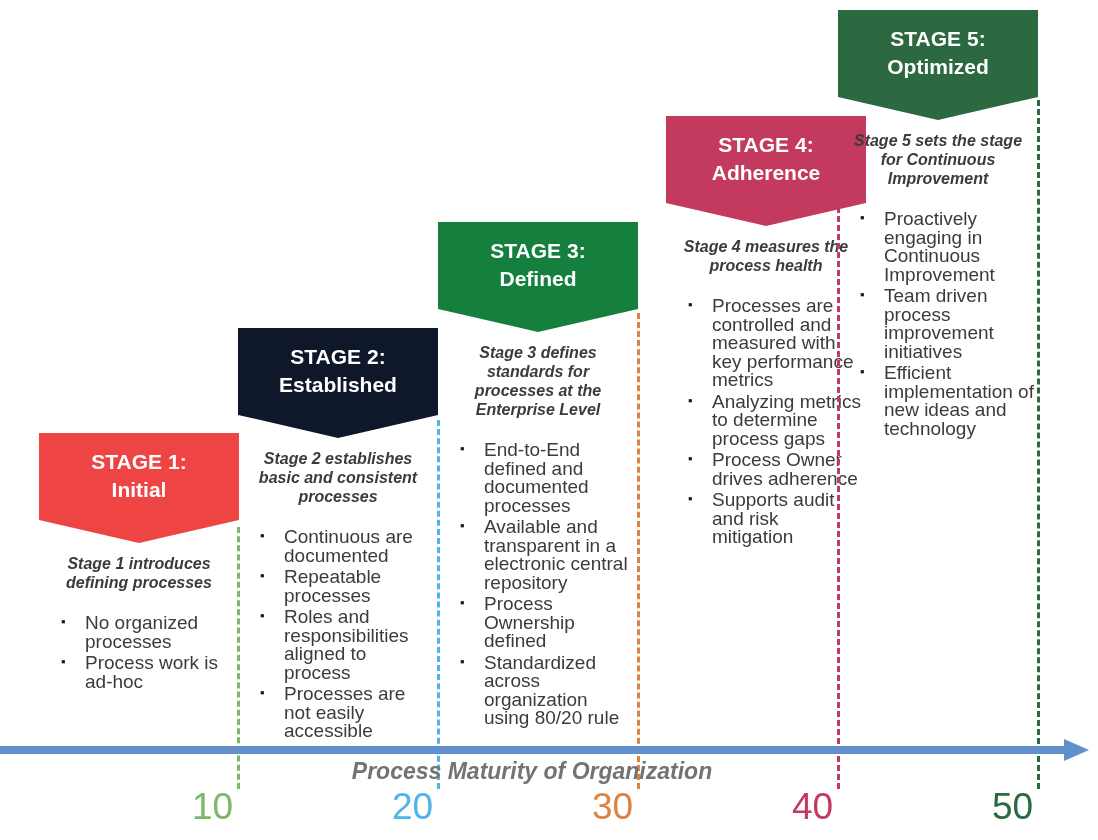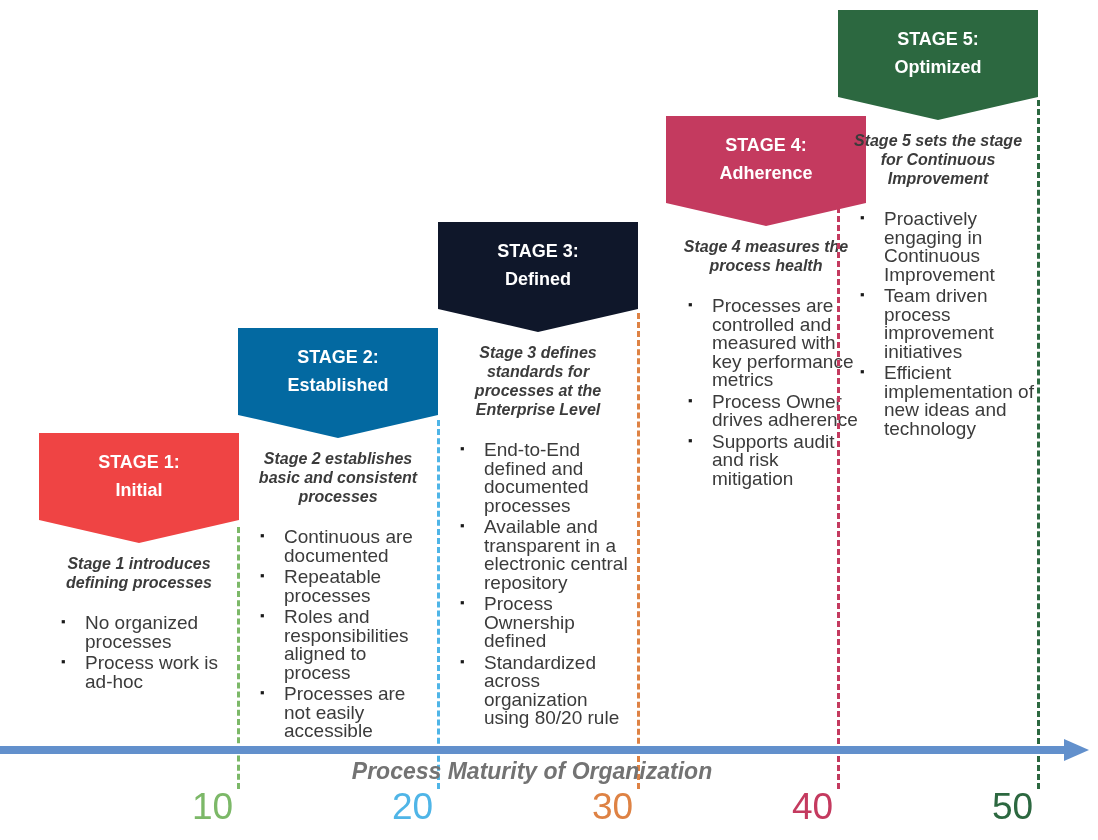--- a/index.html
+++ b/index.html
@@ -11,21 +11,21 @@
   #col1 { left:39px;  top:433px; }
   #col2 { left:238px; top:328px; }
   #col3 { left:438px; top:222px; }
   #col4 { left:638px; top:116px;padding-left:28px; }
   #col5 { left:838px; top:10px;  }
 
   .banner {
     width:200px; height:110px; box-sizing:border-box; padding-top:15px;
     clip-path: polygon(0 0, 100% 0, 100% 79%, 50% 100%, 0 79%);
     color:#ffffff; text-align:center; font-weight:bold;
-    font-size:18px; line-height:28px;
+    font-size:21px; line-height:28px;
   }
   .subtitle {
     margin-top:11px; padding:0 12px; text-align:center;
     font-weight:bold; font-style:italic; font-size:16px; line-height:19px;
     color:#3b3b3b;
   }
   .bullets {
     margin:22px 0 0 0; padding:0 2px 0 46px; list-style:none;
     font-size:19px; line-height:18.5px; color:#3b3b3b;
   }
@@ -72,55 +72,56 @@
       <div>Initial</div>
     </div>
     <div class="subtitle">Stage 1 introduces defining processes</div>
     <ul class="bullets">
       <li>No organized processes</li>
       <li>Process work is ad-hoc</li>
     </ul>
   </div>
 
   <div class="stage-col" id="col2">
-    <div class="banner" style="background-color: #0369a1;">
+    <div class="banner" style="background-color: #0f172a;">
       <div>STAGE 2:</div>
       <div>Established</div>
     </div>
     <div class="subtitle">Stage 2 establishes basic and consistent processes</div>
     <ul class="bullets">
       <li>Continuous are documented</li>
       <li>Repeatable processes</li>
       <li>Roles and responsibilities aligned to process</li>
       <li>Processes are not easily accessible</li>
     </ul>
   </div>
 
   <div class="stage-col" id="col3">
-    <div class="banner" style="background-color: #0f172a;">
+    <div class="banner" style="background-color: #15803d;">
       <div>STAGE 3:</div>
       <div>Defined</div>
     </div>
     <div class="subtitle">Stage 3 defines standards for processes at the Enterprise Level</div>
     <ul class="bullets">
       <li>End-to-End defined and documented processes</li>
       <li>Available and transparent in a electronic central repository</li>
       <li>Process Ownership defined</li>
       <li>Standardized across organization using 80/20 rule</li>
     </ul>
   </div>
 
   <div class="stage-col" id="col4">
     <div class="banner" style="background-color: rgb(196, 58, 95);">
       <div>STAGE 4:</div>
       <div>Adherence</div>
     </div>
     <div class="subtitle">Stage 4 measures the process health</div>
     <ul class="bullets">
       <li>Processes are controlled and measured with key performance metrics</li>
+      <li>Analyzing metrics to determine process gaps</li>
       <li>Process Owner drives adherence</li>
       <li>Supports audit and risk mitigation</li>
     </ul>
   </div>
 
   <div class="stage-col" id="col5">
     <div class="banner" style="background-color: rgb(44, 104, 64);">
       <div>STAGE 5:</div>
       <div>Optimized</div>
     </div>

